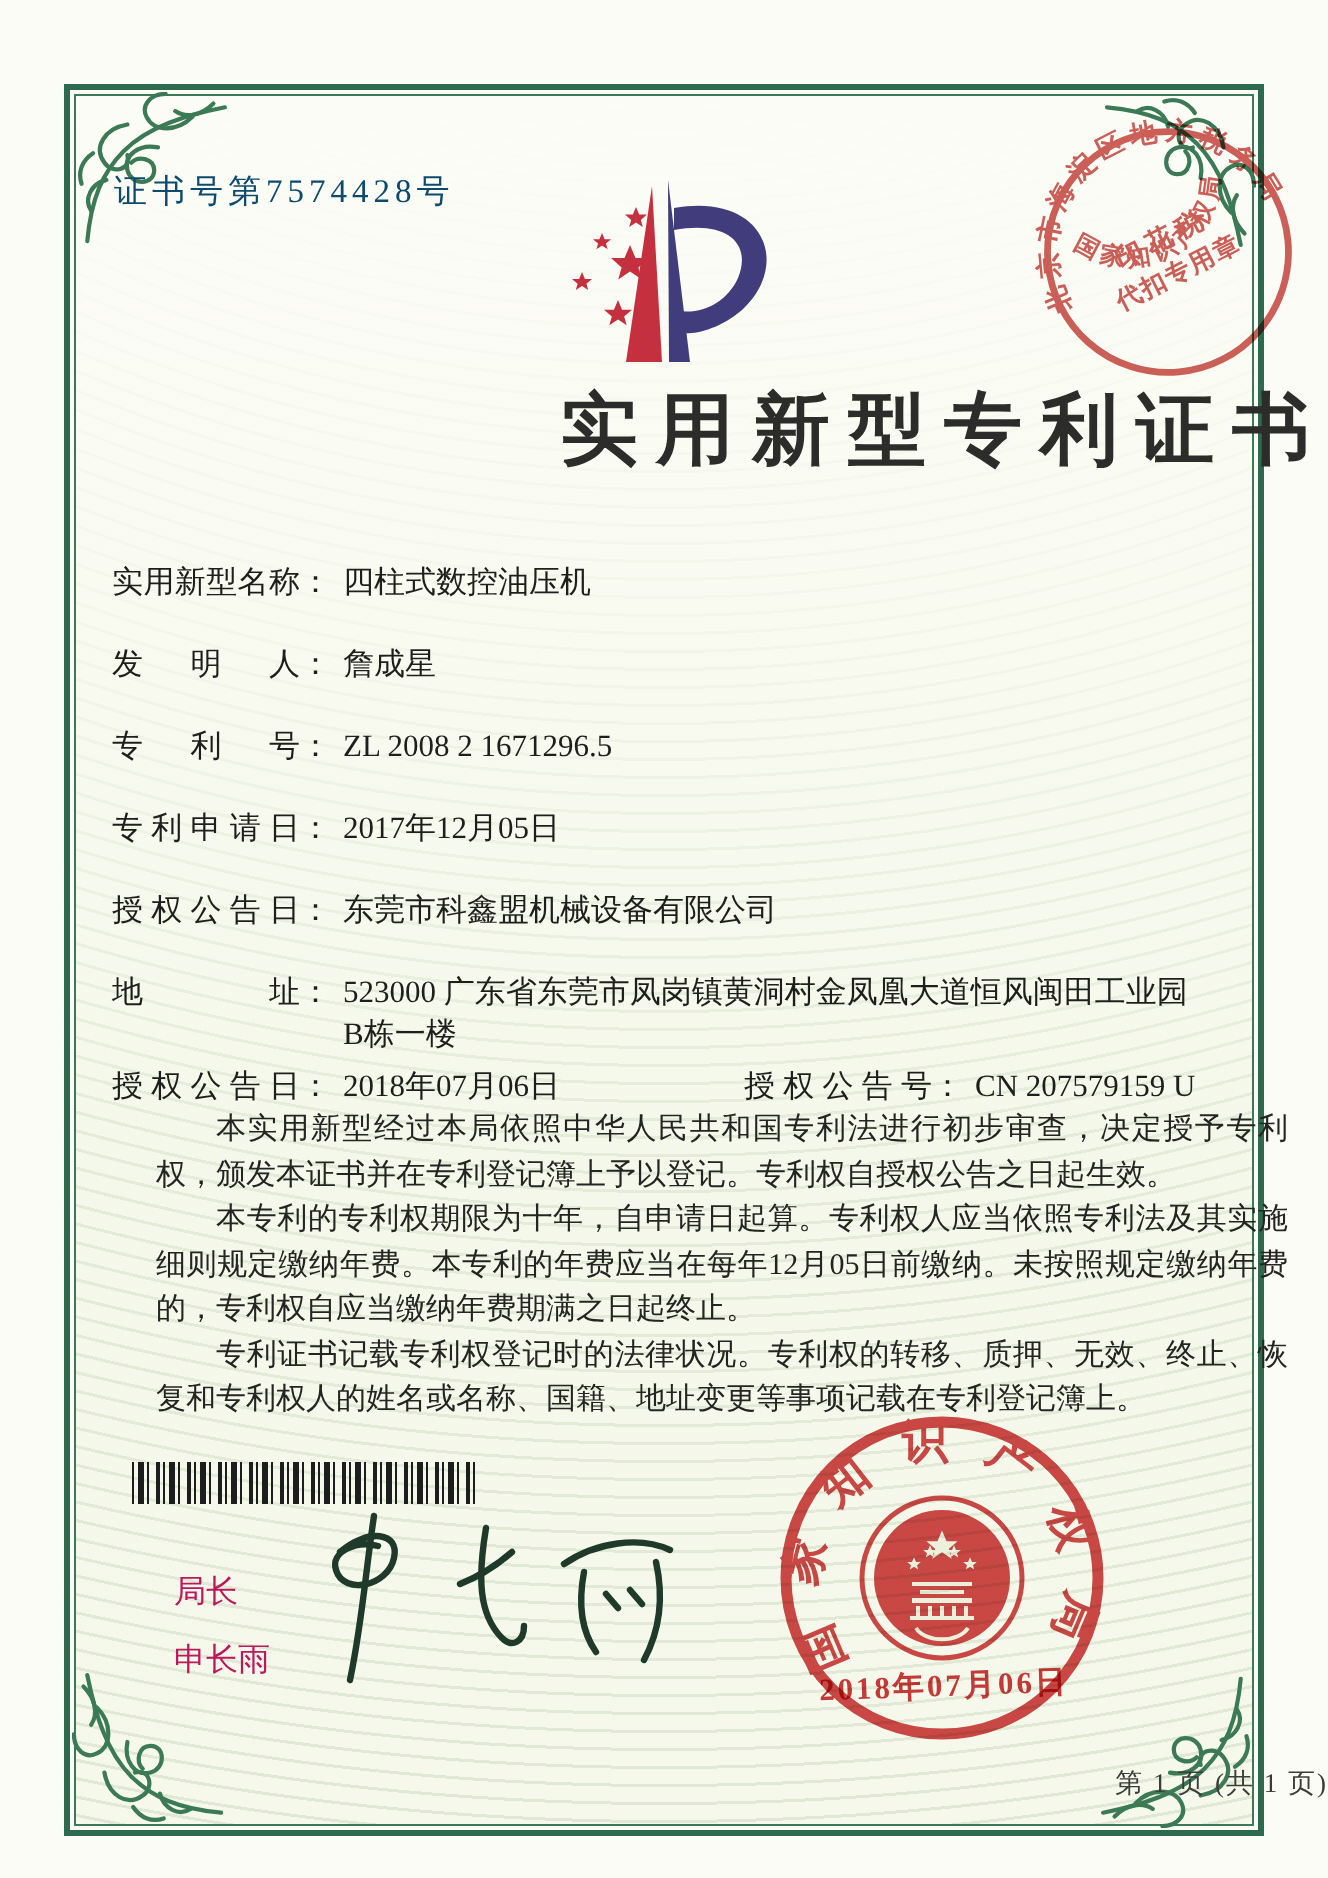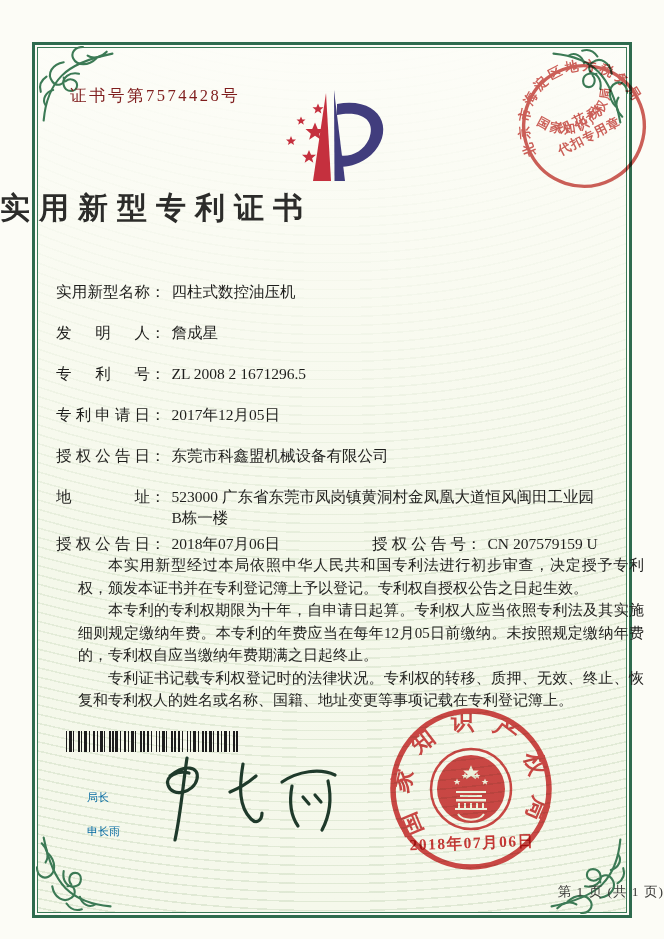--- a/index.html
+++ b/index.html
@@ -20,30 +20,30 @@
       repeating-radial-gradient(circle at 50% -560px, rgba(118,158,100,.17) 0 1.5px, rgba(118,158,100,0) 1.5px 9px),
       #f5f8eb;
   }
   .corner{position:absolute;width:86px;height:86px;pointer-events:none;}
   .corner svg{width:100%;height:100%;}
   .c-tl{left:36px;top:46px;transform:rotate(180deg);}
   .c-tr{right:36px;top:46px;transform:rotate(270deg);}
   .c-bl{left:36px;bottom:25px;transform:rotate(90deg);}
   .c-br{right:36px;bottom:25px;}
   .cert-no{
-    position:absolute;left:57px;top:85px;font-size:16.5px;letter-spacing:2.5px;color:#7f1d1d;margin-left:13px;
+    position:absolute;left:57px;top:85px;font-size:16.5px;letter-spacing:2.5px;color:#0c4a6e;
   }
   .logo{position:absolute;left:276px;top:78px;width:130px;height:106px;}
   .tax-stamp{
     position:absolute;left:516px;top:58px;width:136px;height:136px;
     transform:rotate(-27deg);opacity:.88;mix-blend-mode:multiply;
   }
   .title{
-    position:absolute;left:0;top:188px;width:100%;text-align:left;
-    font-size:30px;font-weight:700;letter-spacing:9px;color:#2c2c2a;
+    position:absolute;left:0;top:188px;width:100%;text-align:right;
+    font-size:39px;font-weight:700;letter-spacing:9px;color:#2c2c2a;
   }
   .fields{position:absolute;left:56px;top:281px;width:548px;font-size:15.5px;}
   .frow{display:flex;margin-bottom:20px;line-height:21px;}
   .frow.address{margin-bottom:5px;}
   .flabel{
     display:inline-block;width:94px;flex:0 0 94px;
     text-align:justify;text-align-last:justify;color:#1e1e1c;
   }
   .fcolon{flex:0 0 auto;margin-right:6px;color:#1e1e1c;}
   .fvalue{flex:1 1 auto;color:#1e1e1c;}
@@ -56,21 +56,21 @@
   }
   .body-text p{margin:0;text-indent:2em;}
   .barcode{
     position:absolute;left:66px;top:731px;width:173px;height:21px;
     background-image:repeating-linear-gradient(90deg,
       #1d1d1d 0 1px, transparent 1px 3px,
       #1d1d1d 3px 6px, transparent 6px 7.5px,
       #1d1d1d 7.5px 8.5px, transparent 8.5px 12px,
       #1d1d1d 12px 14px, transparent 14px 15.5px);
   }
-  .signoff{position:absolute;left:87px;top:780px;font-size:11px;line-height:34px;color:#0369a1;
+  .signoff{position:absolute;left:87px;top:780px;font-size:16px;line-height:34px;color:#be185d;
     font-family:"Liberation Sans","DejaVu Sans",sans-serif;}
   .signature{position:absolute;left:142px;top:752px;width:210px;height:100px;}
   .seal{position:absolute;left:386px;top:704px;width:170px;height:170px;mix-blend-mode:multiply;}
   .seal-date{
     position:absolute;left:382px;top:833px;width:180px;text-align:center;
     font-size:15.5px;letter-spacing:1.5px;color:#ce3a3a;font-weight:700;
     transform:rotate(-2deg);mix-blend-mode:multiply;
   }
   .page-footer{
     position:absolute;left:0;top:883px;width:100%;text-align:right;

